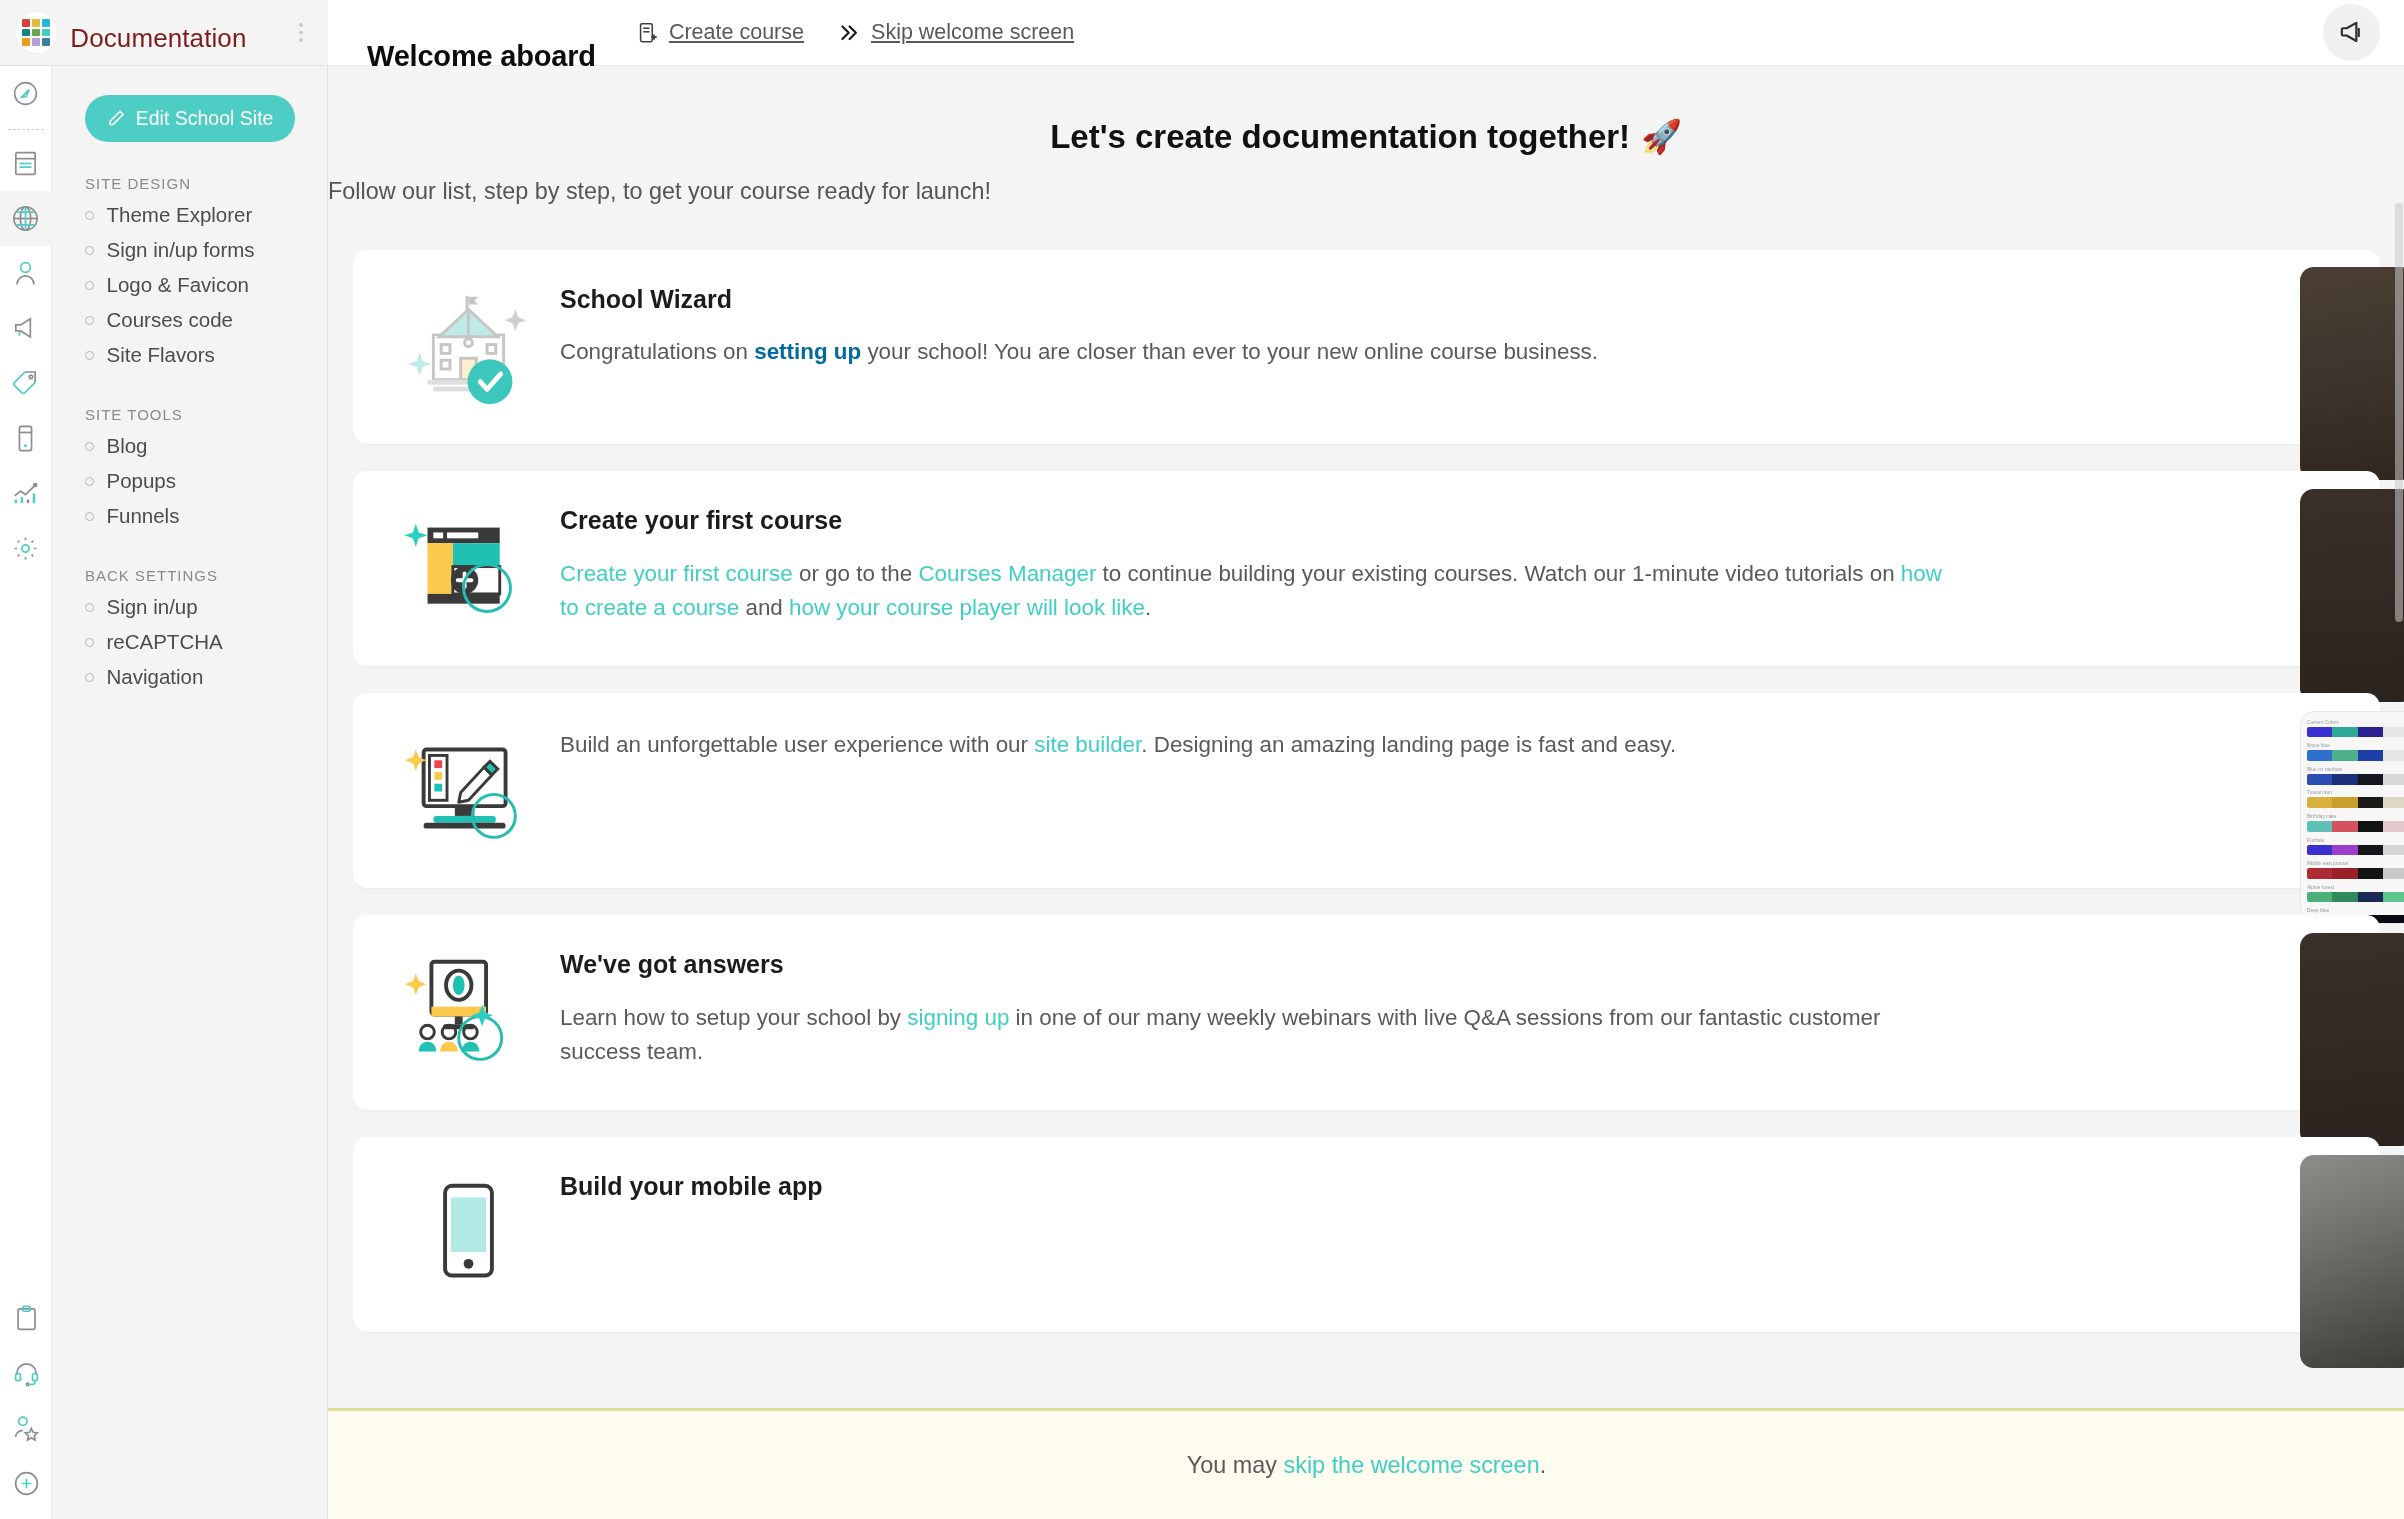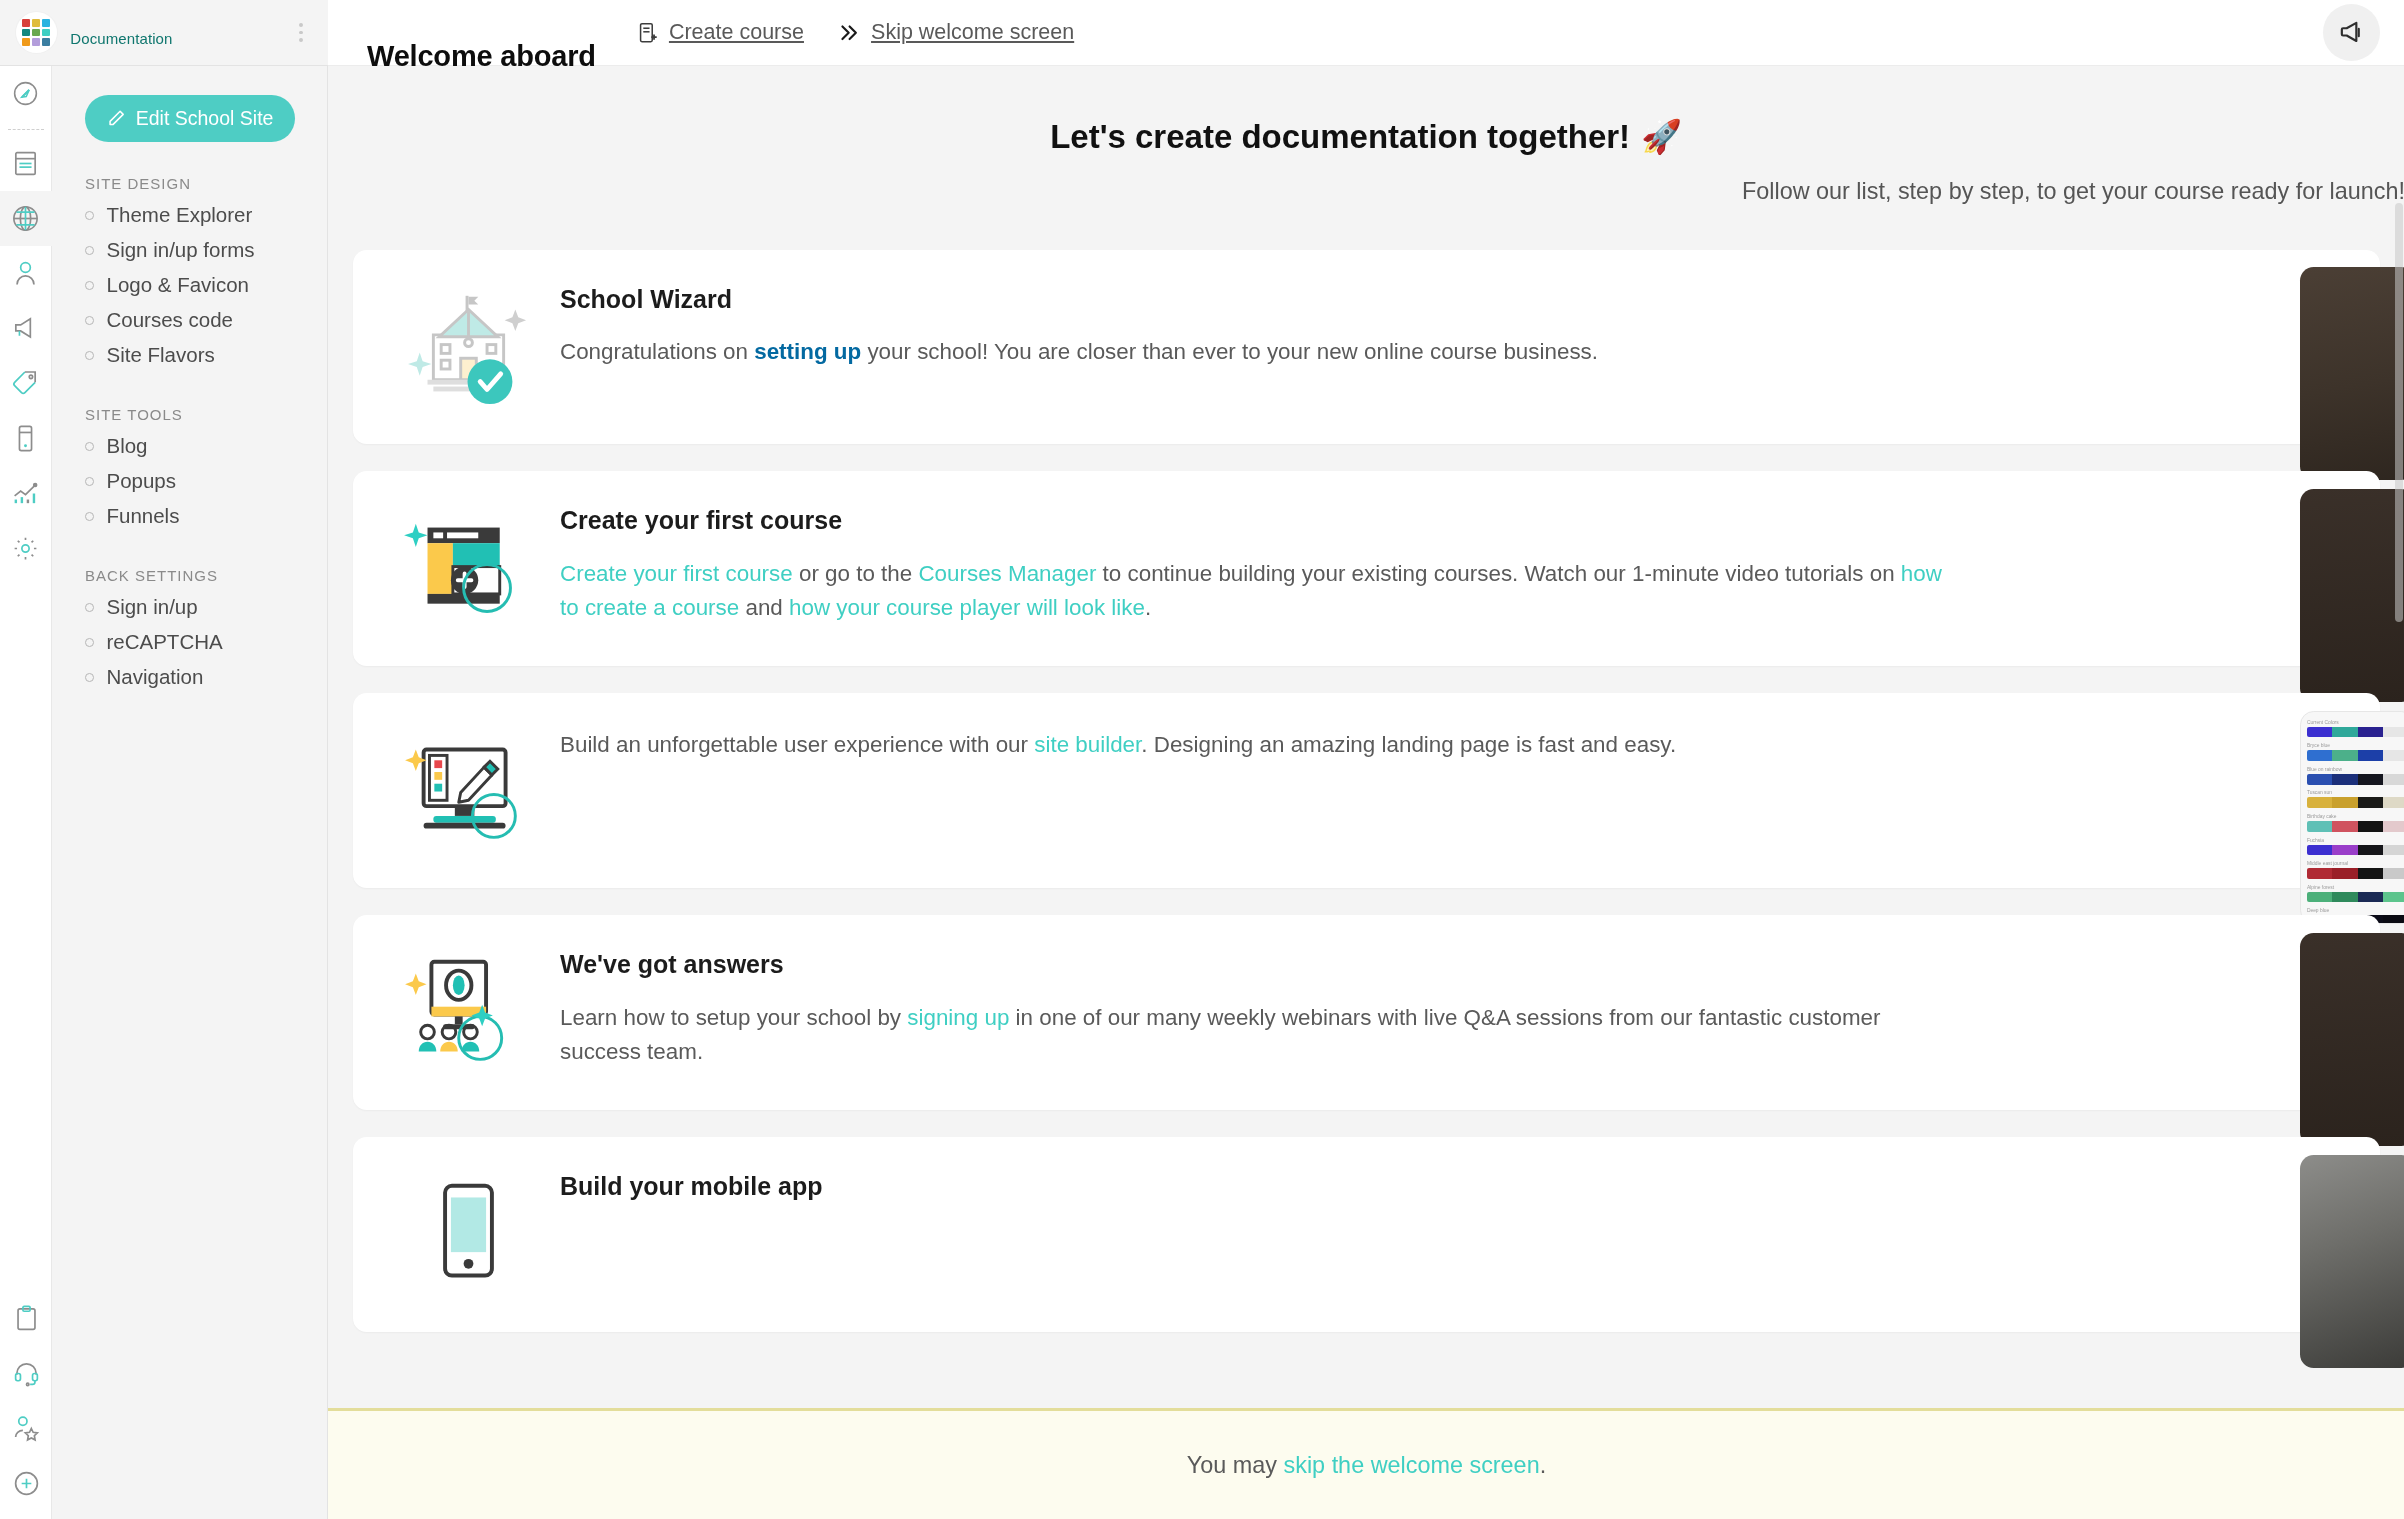--- a/index.html
+++ b/index.html
@@ -39,21 +39,21 @@
   }
   .brand-logo {
     width: 41px; height: 41px; border-radius: 50%; background: #fff;
     display: flex; align-items: center; justify-content: center;
     box-shadow: 0 0 0 1px #f0f0f0;
   }
   .logo-grid { display: grid; grid-template-columns: repeat(3, 7.8px);
     grid-template-rows: repeat(3, 7.8px); gap: 2px; }
   .logo-grid i { display: block; width: 7.8px; height: 7.8px; border-radius: 1px; }
   .brand-name {
-    margin-left: 13.7px; font-size: 15px; color: #0f766e; font-weight: 400;
+    margin-left: 13.7px; font-size: 26px; color: #7f1d1d; font-weight: 400;
     letter-spacing: 0.1px;
     margin-top: 12px;
   }
   .brand-dots {
     margin-left: auto; width: 23.4px; height: 35px; display: flex;
     flex-direction: column; align-items: center; justify-content: center; gap: 3.9px;
   }
   .brand-dots i { width: 3.9px; height: 3.9px; border-radius: 50%; background: #c9c9c9; }
 
   .sb-body { padding: 27px 0 0 0; }
@@ -104,21 +104,21 @@
     margin-left: auto; margin-right: 25px; width: 57px; height: 57px;
     border-radius: 50%; background: #f0f0f0; display: flex;
     align-items: center; justify-content: center; cursor: pointer;
   }
 
   .content { padding: 51px 0 0 0; height: 1453px; position: relative; }
   .hero-title {
     text-align: center; font-size: 33px; font-weight: bold; color: #111;
     display: flex; align-items: center; justify-content: center; gap: 11.7px;
   }
-  .hero-sub { text-align: right; font-size: 23.4px; color: #555; margin-top: 21.5px; }
+  .hero-sub { text-align: left; font-size: 23.4px; color: #555; margin-top: 21.5px; }
 
   .cards { margin-top: 45px; padding: 0 25px 0 25px; }
   .card {
     position: relative; background: #fff; border-radius: 13.7px;
     min-height: 190px; margin-bottom: 27px; display: flex;
     align-items: flex-start; padding: 35px 0 35px 51px;
     box-shadow: 0 1px 2px rgba(0,0,0,.04);
   }
   .card-illu { width: 129px; flex: 0 0 129px; height: 121px; position: relative; margin-top: 3.9px;}
   .card-text { flex: 1 1 auto; padding-left: 27px; padding-right: 429px; }

